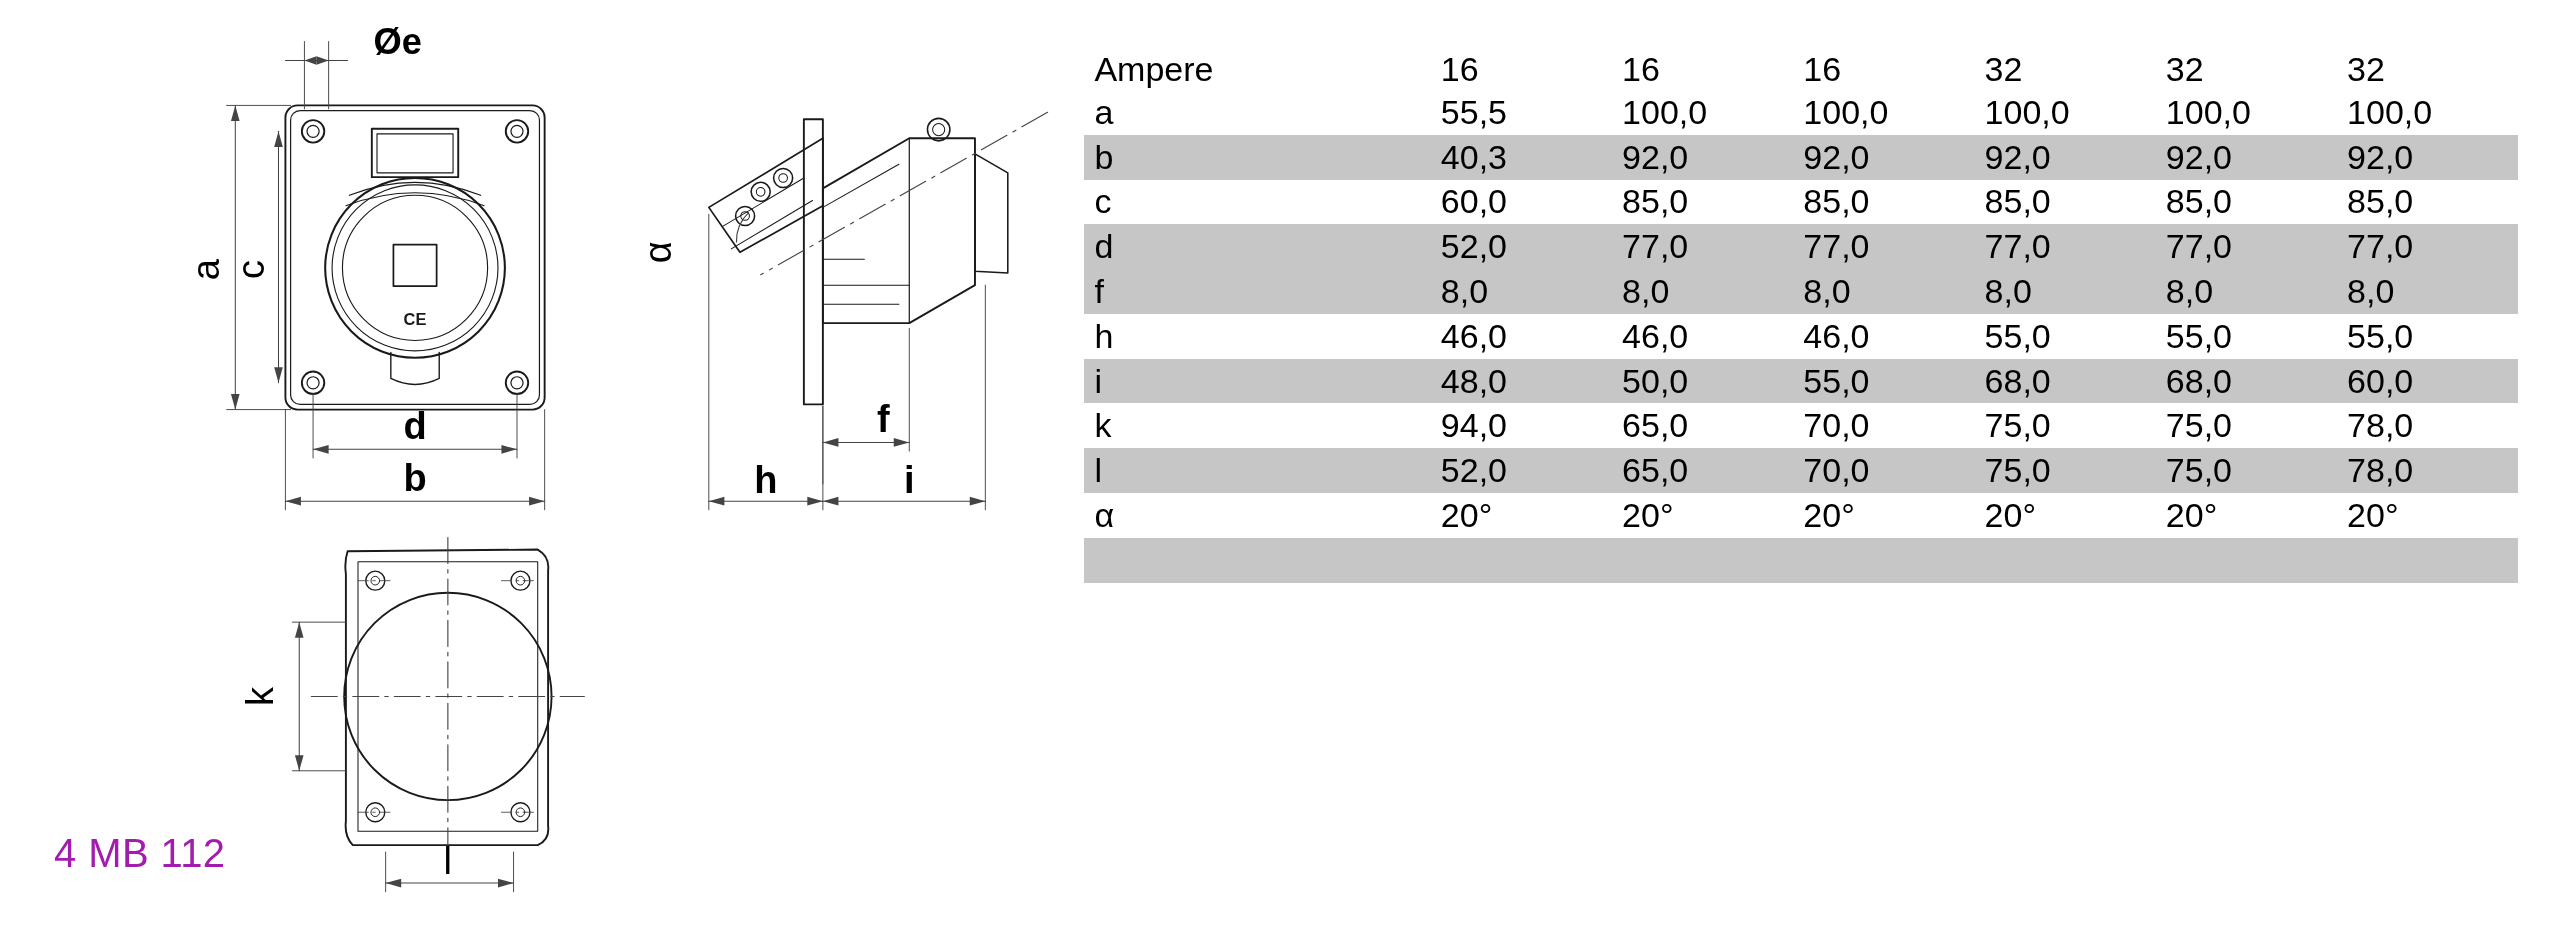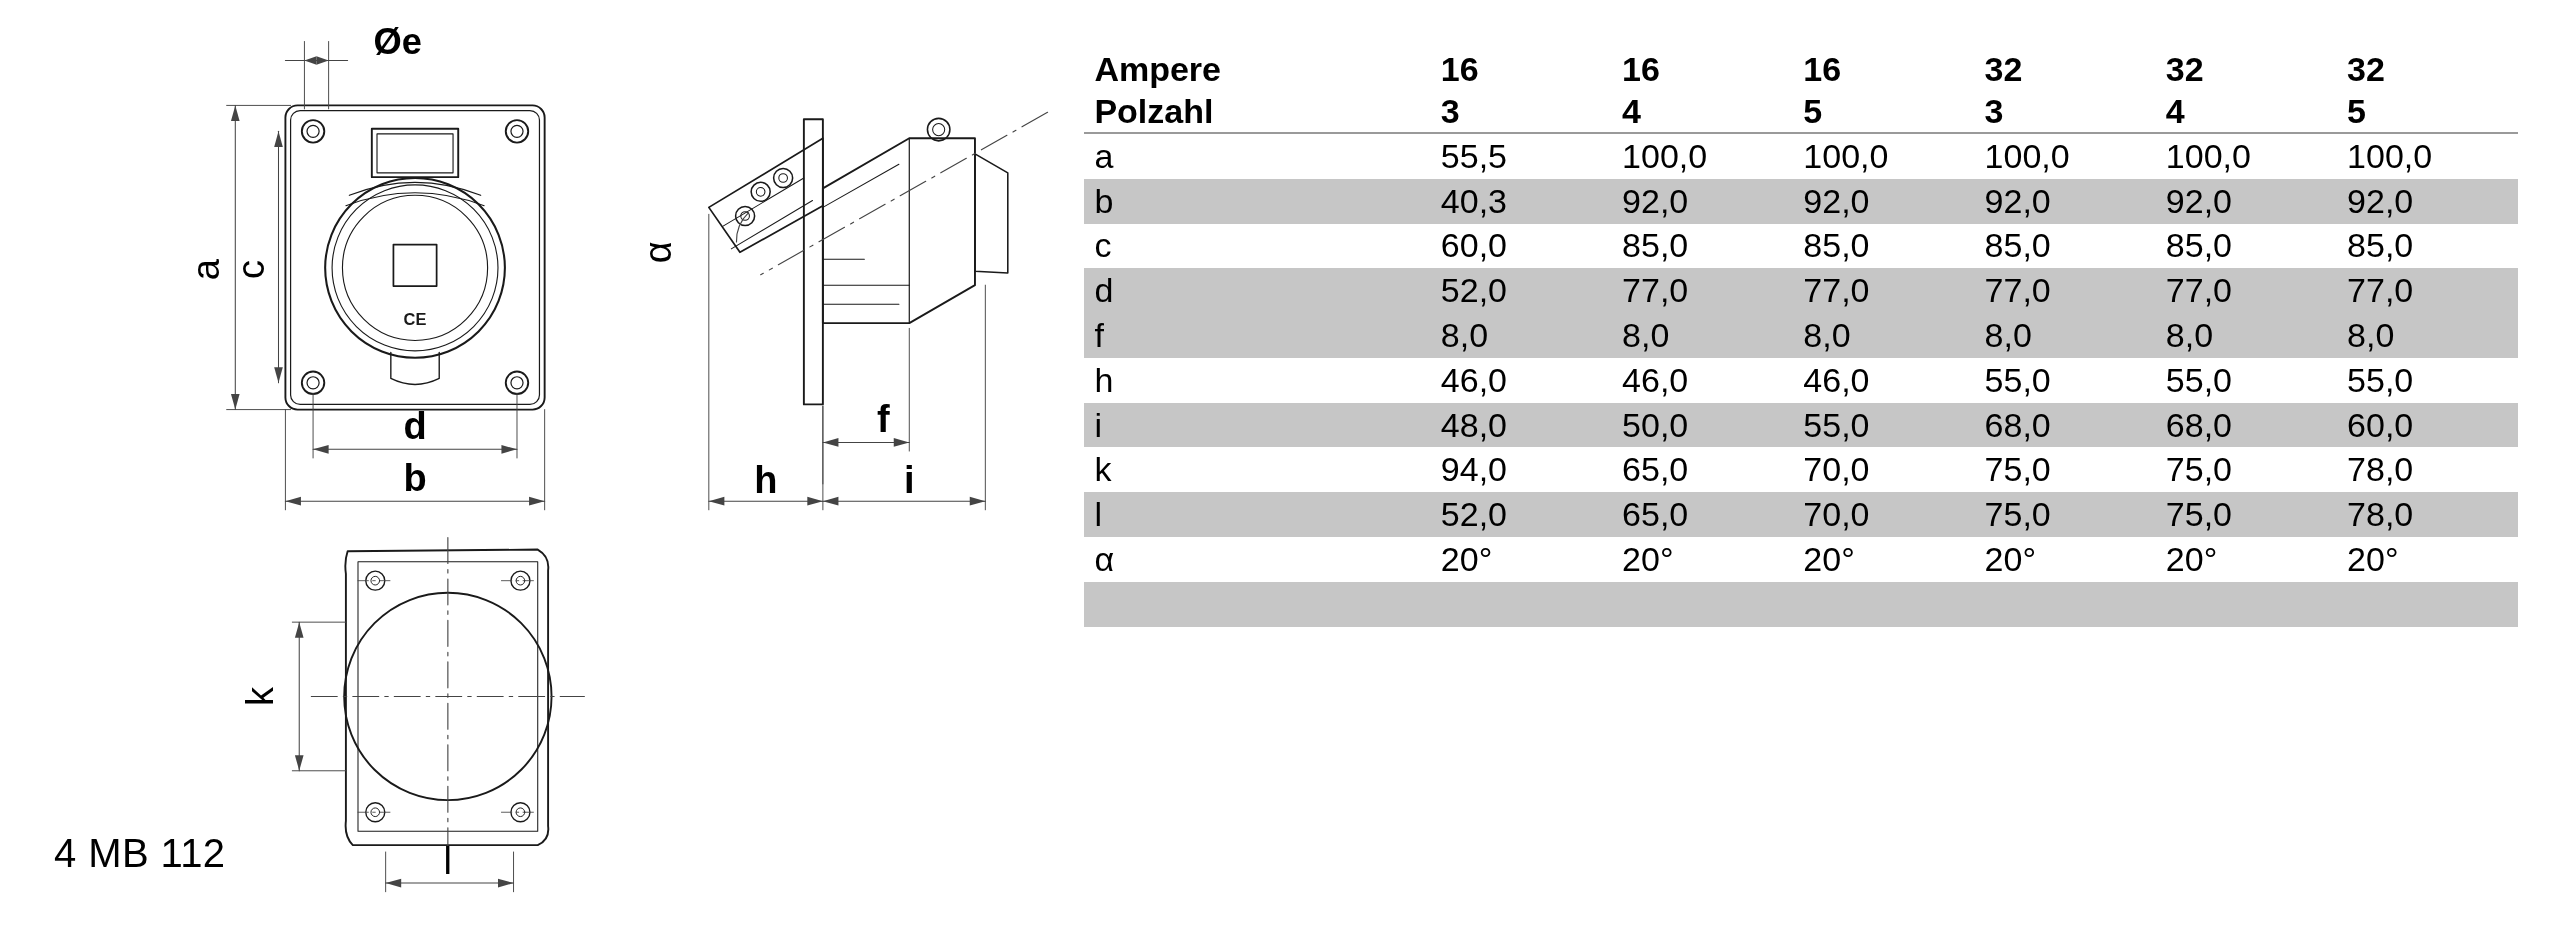--- a/index.html
+++ b/index.html
@@ -33,21 +33,21 @@
   #drawing svg {
     display: block;
   }
 
   .partno {
     position: absolute;
     left: 54px;
     top: 831px;
     font-size: 40px;
     letter-spacing: 0.4px;
-    color: #000000;
+    color: #a21caf;
     white-space: nowrap;
   }
 
   
   #table-wrap {
     position: absolute;
     left: 1084px;
     top: 48px;
     width: 1469px;
   }
@@ -63,21 +63,21 @@
   table.spec th, table.spec td {
     text-align: left;
     vertical-align: top;
     padding: 0.9px 0 0.9px 10.4px;
     font-weight: normal;
     height: 43px;
     line-height: 43px;
     white-space: nowrap;
   }
   table.spec thead th {
-    font-weight: bold;
+    font-weight: normal;
     height: 42px;
     line-height: 42px;
     padding-top: 0;
     padding-bottom: 0;
   }
   table.spec thead tr.hdr-2 th {
     border-bottom: 2.6px solid #9a9a9a;
   }
   tr.shade td { background: #c6c6c6; }
   tr.blank td { height: 43px; }
@@ -266,29 +266,20 @@
       <thead>
         <tr class="hdr-1">
           <th>Ampere</th>
           <th>16</th>
           <th>16</th>
           <th>16</th>
           <th>32</th>
           <th>32</th>
           <th>32</th>
         </tr>
-        <tr class="hdr-2">
-          <th>Polzahl</th>
-          <th>3</th>
-          <th>4</th>
-          <th>5</th>
-          <th>3</th>
-          <th>4</th>
-          <th>5</th>
-        </tr>
       </thead>
       <tbody id="spec-body">
           <tr>
             <td>a</td>
             <td>55,5</td>
             <td>100,0</td>
             <td>100,0</td>
             <td>100,0</td>
             <td>100,0</td>
             <td>100,0</td>

